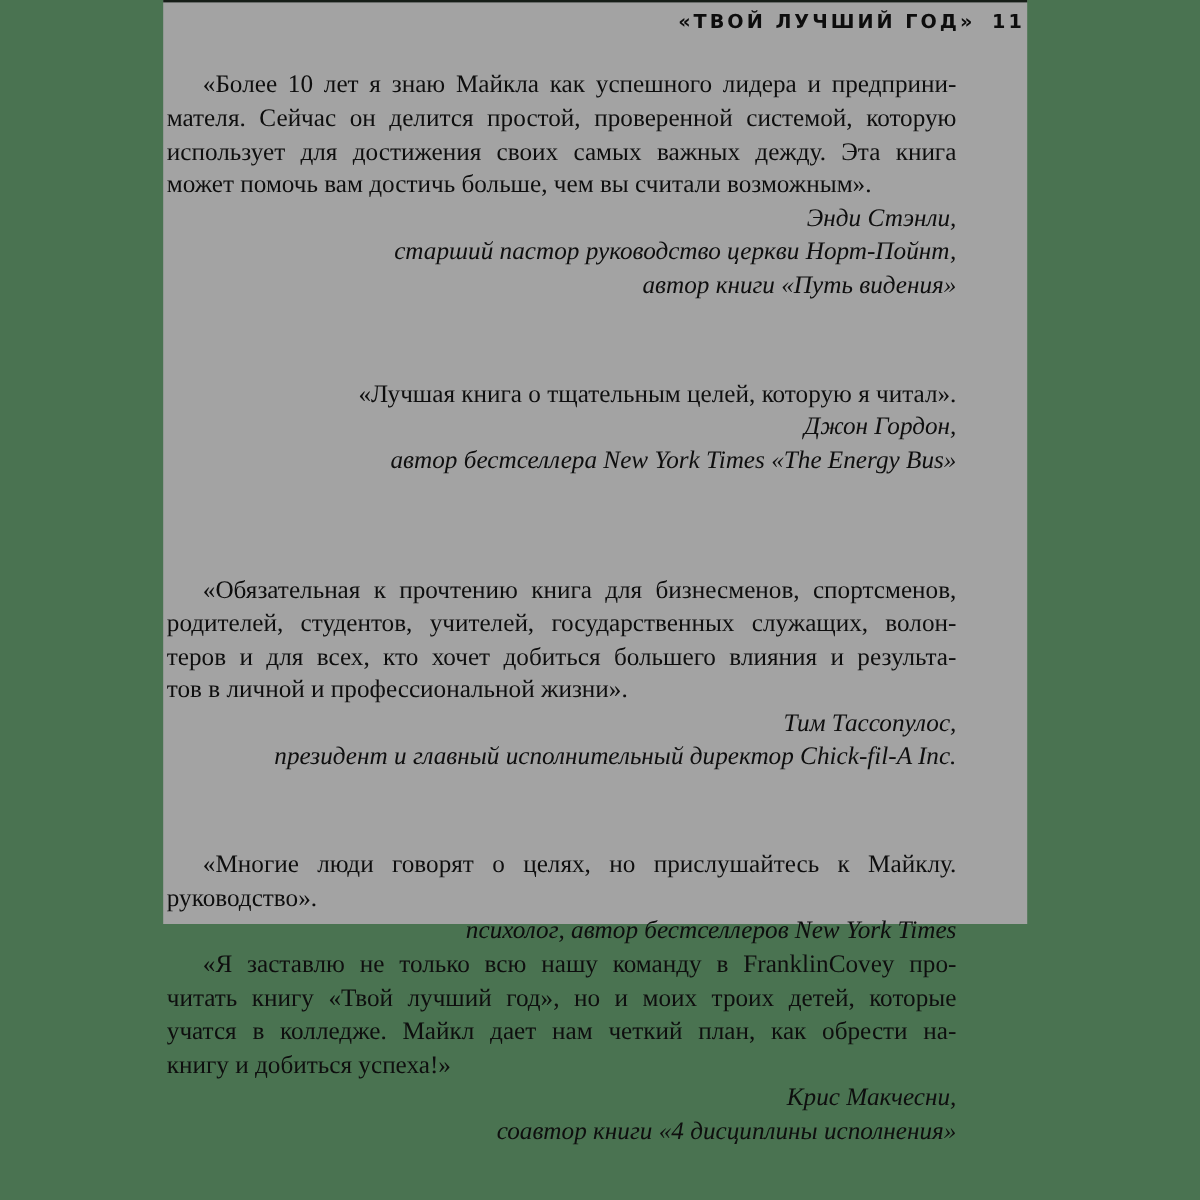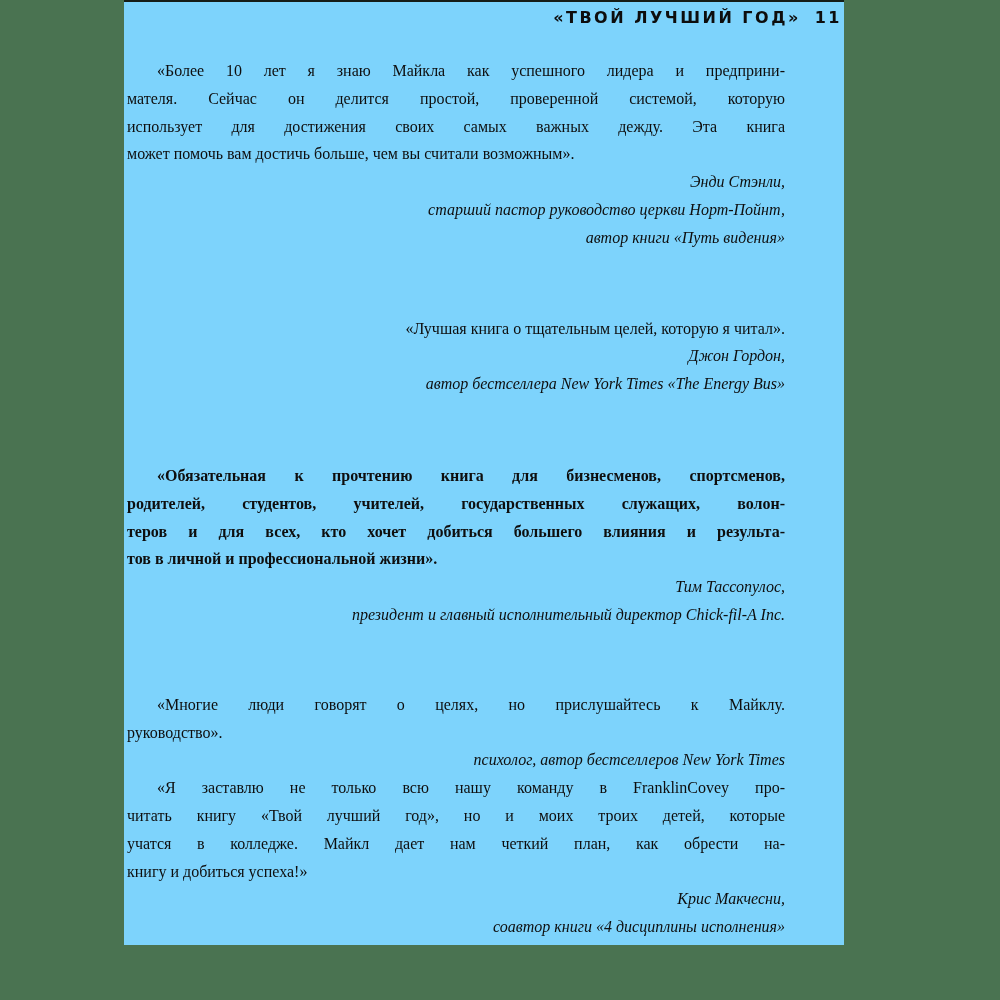--- a/index.html
+++ b/index.html
@@ -5,23 +5,23 @@
   html, body { margin: 0; padding: 0; }
   body {
     width: 1000px; height: 1000px;
     background: #4a7351;
     font-family: "Liberation Serif", serif;
     overflow: hidden;
     position: relative;
   }
   .page {
     position: absolute;
-    left: 124px; top: 0;
-    width: 720px; height: 945px;
-    background: #7dd3fc;
+    left: 136px; top: 0;
+    width: 720px; height: 770px;
+    background: #a3a3a3;
     border-top: 2px solid #161d17;
     box-sizing: border-box;
   }
   .running-head {
     position: absolute;
     top: 6px; right: 2px;
     display: flex;
     align-items: baseline;
     column-gap: 14px;
     font-family: "DejaVu Sans", sans-serif;
@@ -31,36 +31,36 @@
     color: #0d0d0d;
     white-space: nowrap;
   }
   .body-block {
     position: absolute;
     left: 3px; top: 55px;
     width: 658px;
     color: #0e0e0e;
   }
   .line {
-    font-size: 16px;
+    font-size: 21px;
     line-height: 27.8px;
     text-align: justify;
     text-align-last: justify;
     white-space: normal;
   }
   .line.last { text-align-last: left; }
   .line.indent { text-indent: 30px; }
   .line.right-plain { text-align: right; text-align-last: right; }
   .attr .line {
     font-style: italic;
     text-align: center;
     text-align-last: right;
   }
   .gap-a { margin-top: 63px; }
-  .gap-b { margin-top: 64px; font-weight: bold; }
+  .gap-b { margin-top: 80px; }
   .gap-c { margin-top: 62px; }
 </style>
 </head>
 <body>
 
 <div class="page">
 
   <div class="running-head">
     <span>«ТВОЙ ЛУЧШИЙ ГОД»</span>
     <span>11</span>

